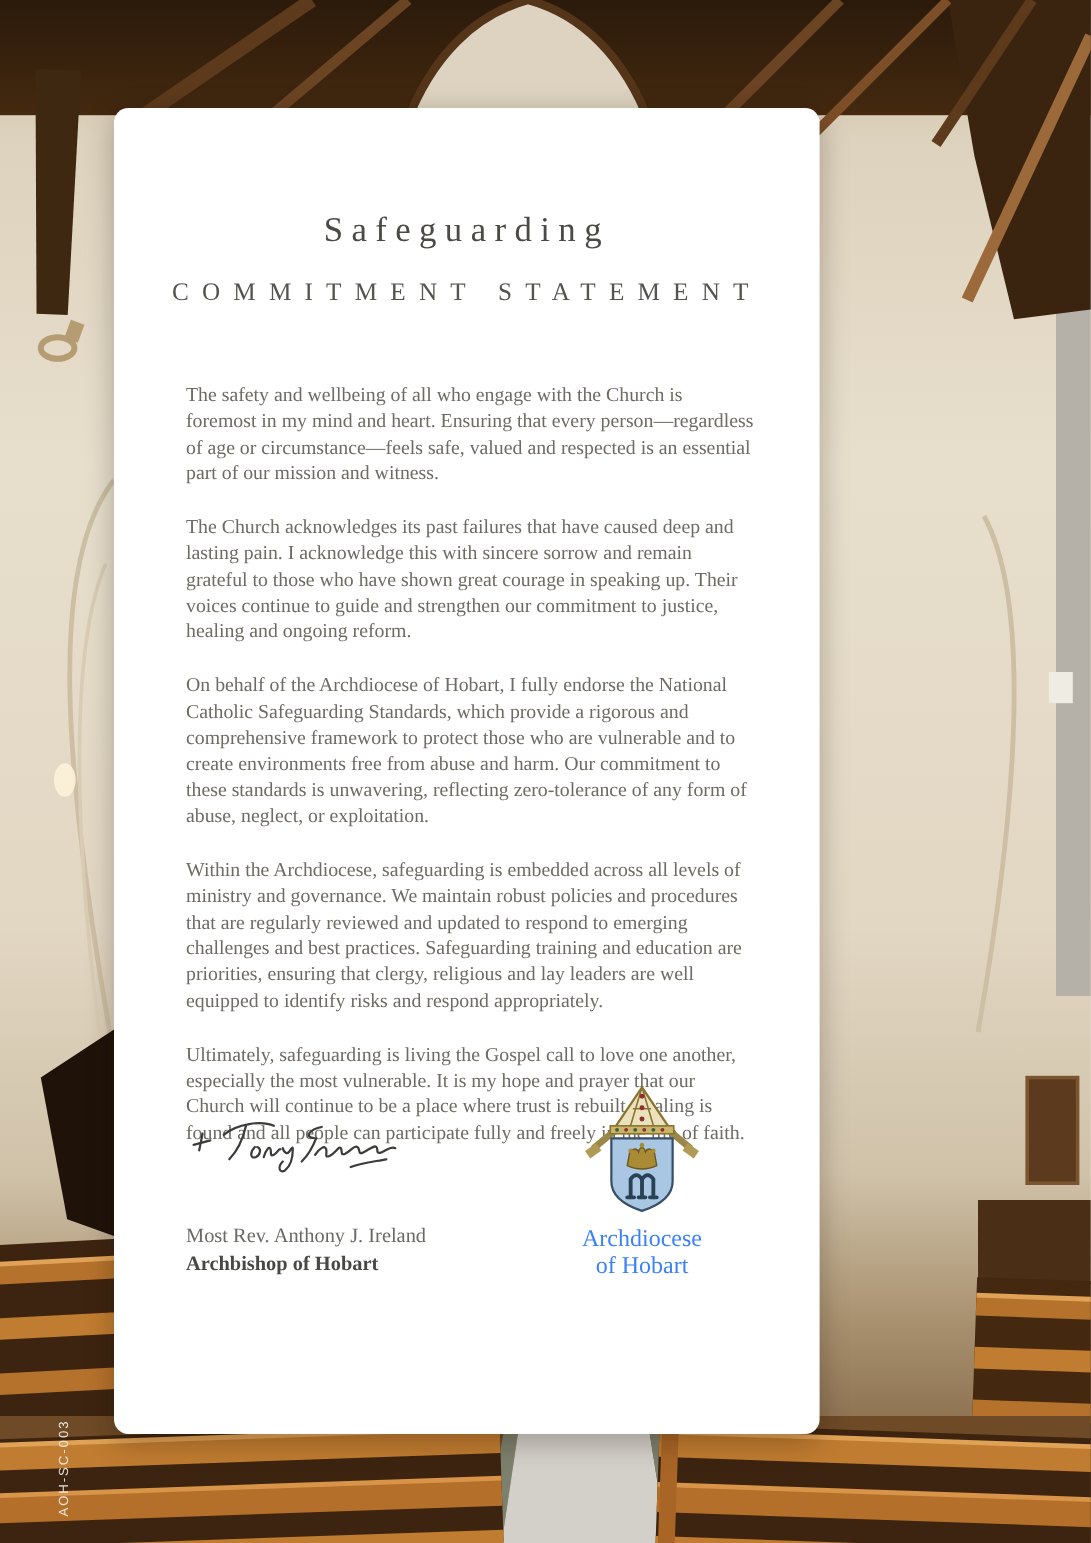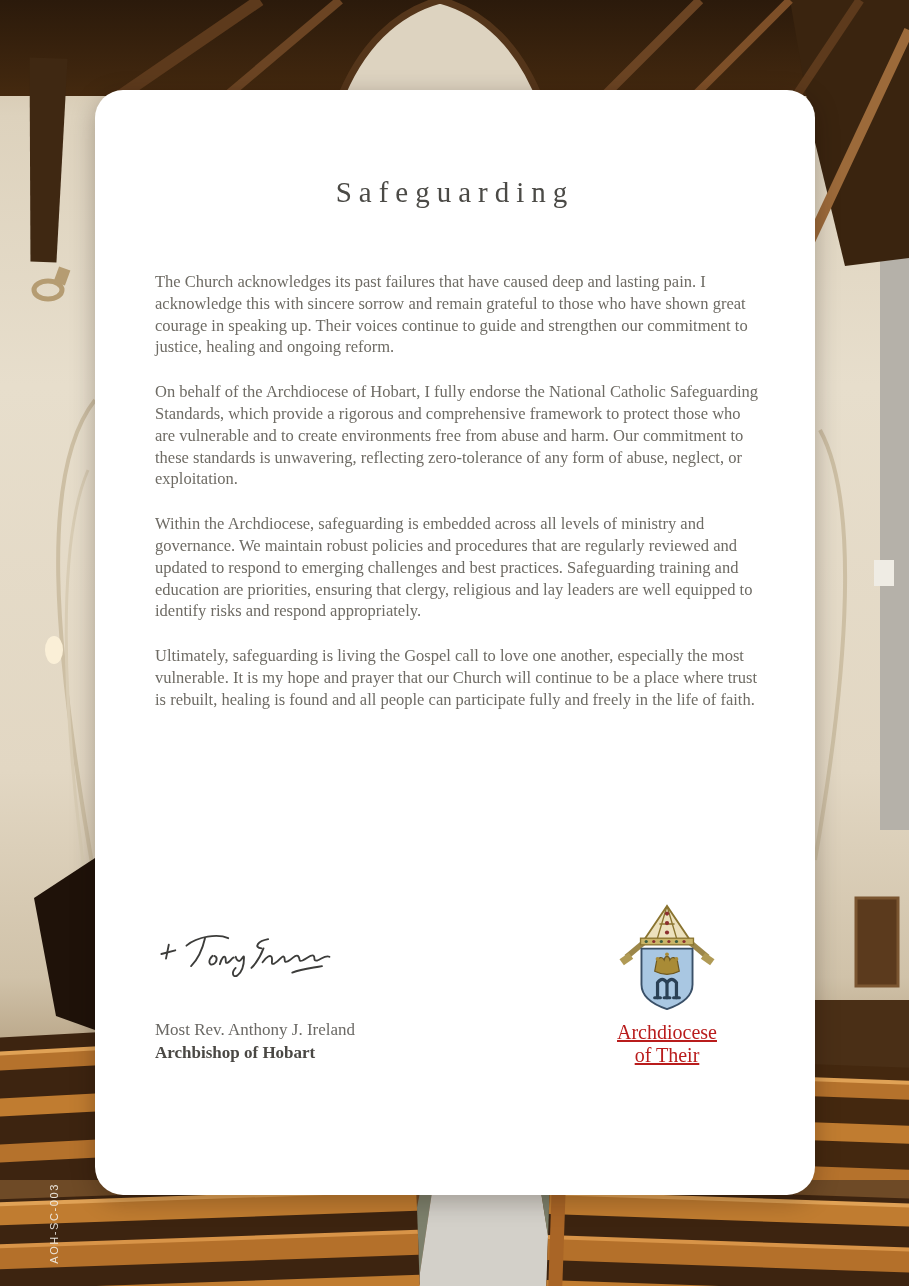--- a/index.html
+++ b/index.html
@@ -6,22 +6,22 @@
   body{
     width:909px;height:1286px;position:relative;overflow:hidden;
     font-family:"Liberation Serif", serif;
     background:#e4dac7;
   }
   .stage{position:absolute;inset:0;width:909px;height:1286px;}
   .bg-svg{position:absolute;left:0;top:0;}
 
   
   .card{
-    position:absolute;left:95px;top:90px;width:720px;height:1105px;
-    background:#ffffff;border-radius:28px;
+    position:absolute;left:95px;top:90px;width:588px;height:1105px;
+    background:#ffffff;border-radius:12px;
     box-shadow:0 6px 24px rgba(20,12,5,.28);
   }
   .card-title{
     margin:86px 0 0 0;text-align:center;
     font-size:29px;font-weight:400;letter-spacing:7px;
     color:#4b4a46;
   }
   .card-subtitle{
     margin:22px 0 0 0;text-align:center;
     font-size:21px;font-weight:400;letter-spacing:11px;
@@ -37,21 +37,21 @@
   }
   .signatory{
     position:absolute;left:60px;bottom:132px;font-family:Liberation Serif, serif;
   }
   .signatory-name{font-size:17px;color:#6b6965;}
   .signatory-title{font-size:17px;font-weight:700;color:#4a4844;margin-top:3px;}
   .crest-block{
     position:absolute;right:68px;bottom:128px;width:160px;text-align:center;
   }
   .crest-block svg{display:block;margin:0 auto;}
-  .crest-text{font-size:20px;line-height:23px;color:#b91c1c;margin-top:6px;text-decoration:underline;}
+  .crest-text{font-size:20px;line-height:23px;color:#3b82f6;margin-top:6px;}
 
   
   .doc-code{
     position:absolute;left:48px;bottom:22px;
     writing-mode:vertical-rl;transform:rotate(180deg);
     font-family:"Liberation Sans", sans-serif;
     font-size:11px;letter-spacing:1.6px;color:#f2efe8;opacity:.92;
   }
 </style>
 </head>
@@ -145,22 +145,24 @@
       <rect x="548" y="1244" width="370" height="22" fill="#b4702a"></rect>
       <rect x="548" y="1241" width="370" height="4" fill="#d89448"></rect>
       <rect x="548" y="1286" width="370" height="14" fill="#c07c30"></rect>
       <rect x="550" y="1192" width="14" height="100" fill="#a96526"></rect>
     </g>
   </svg>
 
   <div class="card">
 
     <h1 class="card-title">Safeguarding</h1>
+    <h2 class="card-subtitle">COMMITMENT STATEMENT</h2>
 
     <div class="body-text">
+      <p>The safety and wellbeing of all who engage with the Church is foremost in my mind and heart. Ensuring that every person—regardless of age or circumstance—feels safe, valued and respected is an essential part of our mission and witness.</p>
       <p>The Church acknowledges its past failures that have caused deep and lasting pain. I acknowledge this with sincere sorrow and remain grateful to those who have shown great courage in speaking up. Their voices continue to guide and strengthen our commitment to justice, healing and ongoing reform.</p>
       <p>On behalf of the Archdiocese of Hobart, I fully endorse the National Catholic Safeguarding Standards, which provide a rigorous and comprehensive framework to protect those who are vulnerable and to create environments free from abuse and harm. Our commitment to these standards is unwavering, reflecting zero-tolerance of any form of abuse, neglect, or exploitation.</p>
       <p>Within the Archdiocese, safeguarding is embedded across all levels of ministry and governance. We maintain robust policies and procedures that are regularly reviewed and updated to respond to emerging challenges and best practices. Safeguarding training and education are priorities, ensuring that clergy, religious and lay leaders are well equipped to identify risks and respond appropriately.</p>
       <p>Ultimately, safeguarding is living the Gospel call to love one another, especially the most vulnerable. It is my hope and prayer that our Church will continue to be a place where trust is rebuilt, healing is found and all people can participate fully and freely in the life of faith.</p>
     </div>
 
     <svg class="signature" viewBox="0 0 210 60" aria-hidden="true">
       <g fill="none" stroke="#3c3c3a" stroke-width="2" stroke-linecap="round">
         <path d="M9,30 L24,26"></path>
         <path d="M17,20 L14,35"></path>
@@ -210,21 +212,21 @@
         <circle cx="65" cy="59" r="2" fill="#a98b36"></circle>
 
         <g fill="none" stroke="#2a4055" stroke-width="3.4" stroke-linecap="round">
           <path d="M45,100 V84 Q50,77 55,84 V100"></path>
           <path d="M55,84 Q60,77 65,84 V100"></path>
           <path d="M42,100 H48 M52,100 H58 M62,100 H68"></path>
         </g>
       </svg>
       <div class="crest-text">
         <div>Archdiocese</div>
-        <div>of Their</div>
+        <div>of Hobart</div>
       </div>
     </div>
 
   </div>
 
   <div class="doc-code">AOH-SC-003</div>
 
 </div>
 
 </body></html>

